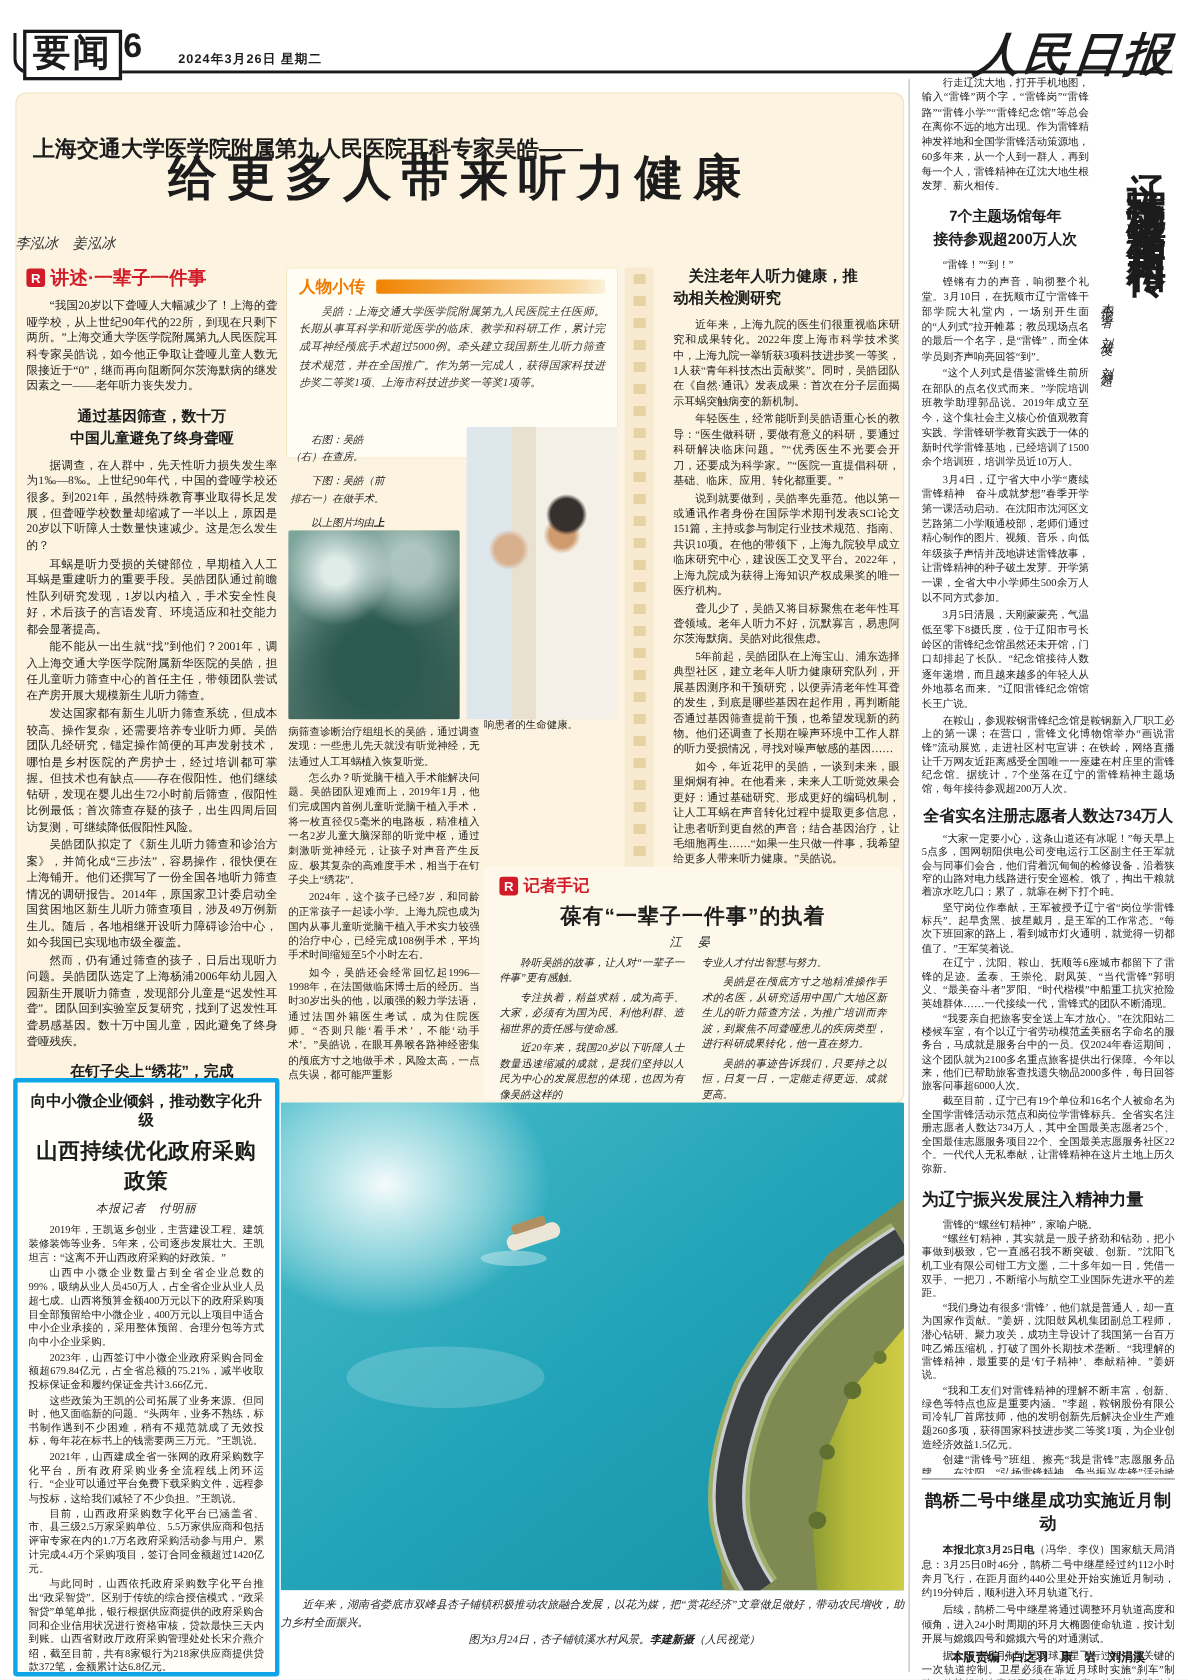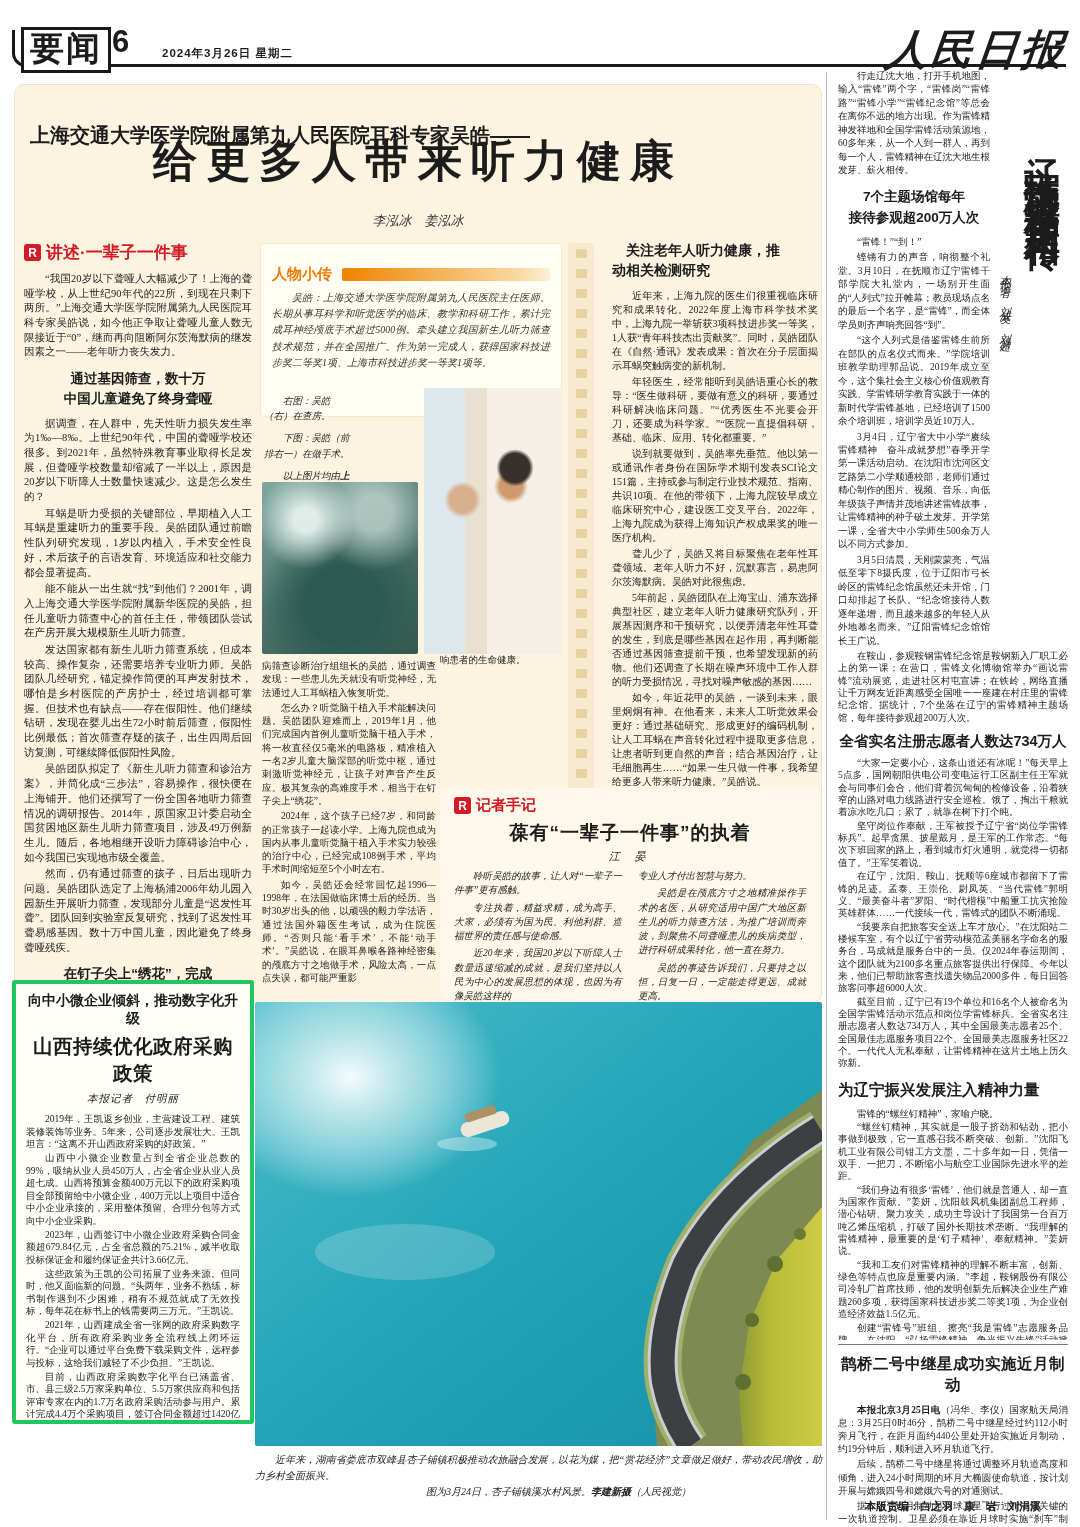--- a/index.html
+++ b/index.html
@@ -20,35 +20,35 @@
   #hdr-date { left:162px; top:46px; font-size:11.5px; font-weight:bold; letter-spacing:1px; }
   #masthead { right:14px; top:22px; font-size:42px; font-weight:900; font-style:italic;
     letter-spacing:3px; transform:skewX(-6deg); }
 
   
   #main-bg { left:14px; top:84px; width:808px; height:920px; background:#fcf4e0;
     border:1px solid #f0e3c2; border-radius:10px; }
   #m-kicker { left:30px; top:100px; font-size:20px; font-weight:800;margin-top:22px; }
   #m-headline { left:14px; top:132px; width:808px; text-align:center;
     font-size:44px; font-weight:900; letter-spacing:9px; }
-  #m-byline { left:14px; top:212px; width:808px; text-align:center; font-size:13px; color:#333; }
+  #m-byline { left:14px; top:212px; width:808px; text-align:left; font-size:13px; color:#333; }
 
   .series-label { display:flex; align-items:center; gap:5px; color:#d21b28; font-weight:800; }
   .rlogo { display:inline-flex; align-items:center; justify-content:center; width:17px; height:17px;
     background:#d21b28; color:#fff; border-radius:3px; font-size:12px; font-weight:900;
     font-family:"Liberation Sans",sans-serif; font-style:normal; flex:0 0 auto; }
   #m-series { left:24px; top:241px; font-size:17px; }
 
   .newsp p { font-size:10.5px; line-height:1.4; margin-bottom:2px; }
   #m-col1 { left:24px; top:272px; width:228px; height:728px; overflow:hidden; }
   .colsub { font-size:13.5px; font-weight:800; text-align:center; line-height:1.5;
     margin:9px 0 7px; font-family:"Liberation Sans",sans-serif; }
 
   #profile-box { left:260px; top:243px; width:302px; height:174px; background:#fffdf4;
-    border-radius:4px; padding:22px 12px; box-shadow:0 0 0 1px #f6e7c3 inset; }
+    border-radius:4px; padding:8px 12px; box-shadow:0 0 0 1px #f6e7c3 inset; }
   #profile-head { display:flex; align-items:center; margin-bottom:6px; }
   #profile-title { color:#ef7a00; font-size:15px; font-weight:800; font-family:"Liberation Sans",sans-serif; }
   #profile-bar { flex:1; height:13px; margin-left:10px; border-radius:2px;
     background:linear-gradient(90deg,#f08300,#f9d9a2 85%,#fbf0d8); }
   #profile-text { font-size:10px; line-height:1.62; color:#3a3228; }
 
   #m-captions { left:264px; top:394px; width:92px; height:240px; font-size:9.5px;
     line-height:1.6; color:#222; }
   #m-captions p { margin-bottom:7px; text-indent:2em; }
 
@@ -83,21 +83,21 @@
     border-radius:6px; padding:8px 14px; }
   #note-label { font-size:15px; }
   #note-headline { text-align:center; font-size:19px; font-weight:900; margin:5px 0 3px;
     font-family:"Liberation Sans",sans-serif; letter-spacing:1px; }
   #note-byline { text-align:center; font-size:11px; letter-spacing:6px; margin-bottom:5px; }
   #note-cols { display:flex; gap:16px; }
   #note-cols > div { flex:1; }
   #note-cols p { font-size:9.5px; line-height:1.5; margin-bottom:3px; }
 
   
-  #sx-box { left:12px; top:980px; width:242px; height:444px; border:4px solid #22c55e;
+  #sx-box { left:12px; top:980px; width:242px; height:544px; border:4px solid #0ea5e9;
     background:#fffef8; border-radius:3px; padding:8px 10px 6px; overflow:hidden; }
   #sx-kicker { text-align:center; font-size:14px; font-weight:800; font-family:"Liberation Sans",sans-serif; }
   #sx-headline { text-align:center; font-size:19.5px; font-weight:900; letter-spacing:.5px;
     margin:5px 0 5px; font-family:"Liberation Sans",sans-serif; }
   #sx-byline { text-align:center; font-size:10.5px; margin-bottom:7px; letter-spacing:1px; }
   #sx-body { height:432px; overflow:hidden; }
   #sx-body p { font-size:9.5px; line-height:1.33; margin-bottom:1px; }
 
   
   #big-photo { left:255px; top:1002px; width:567px; height:444px; overflow:hidden; border-radius:2px; }

